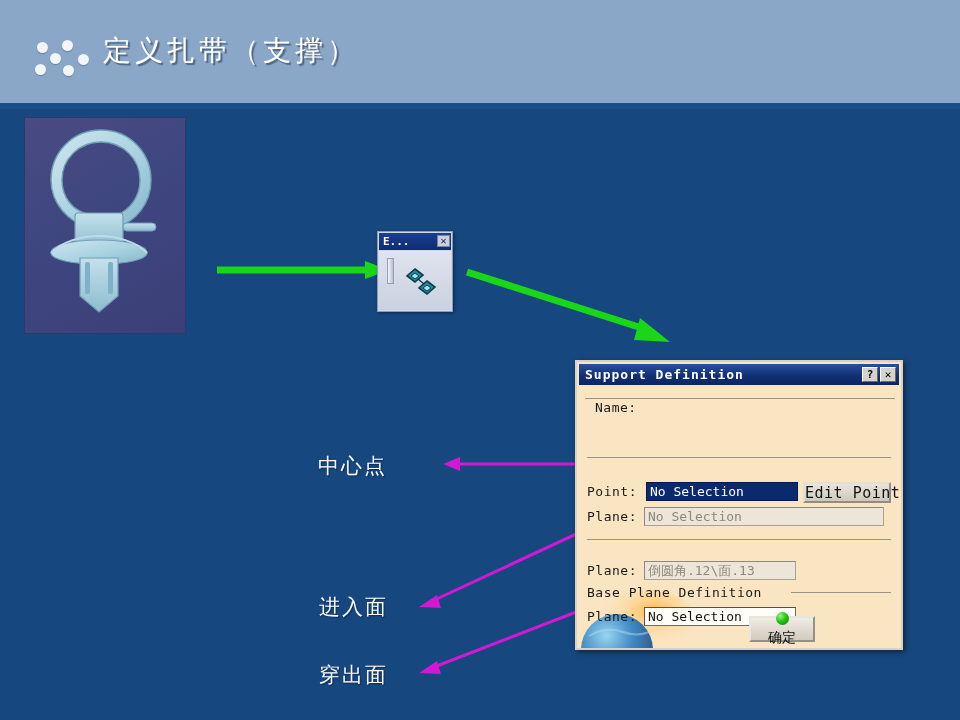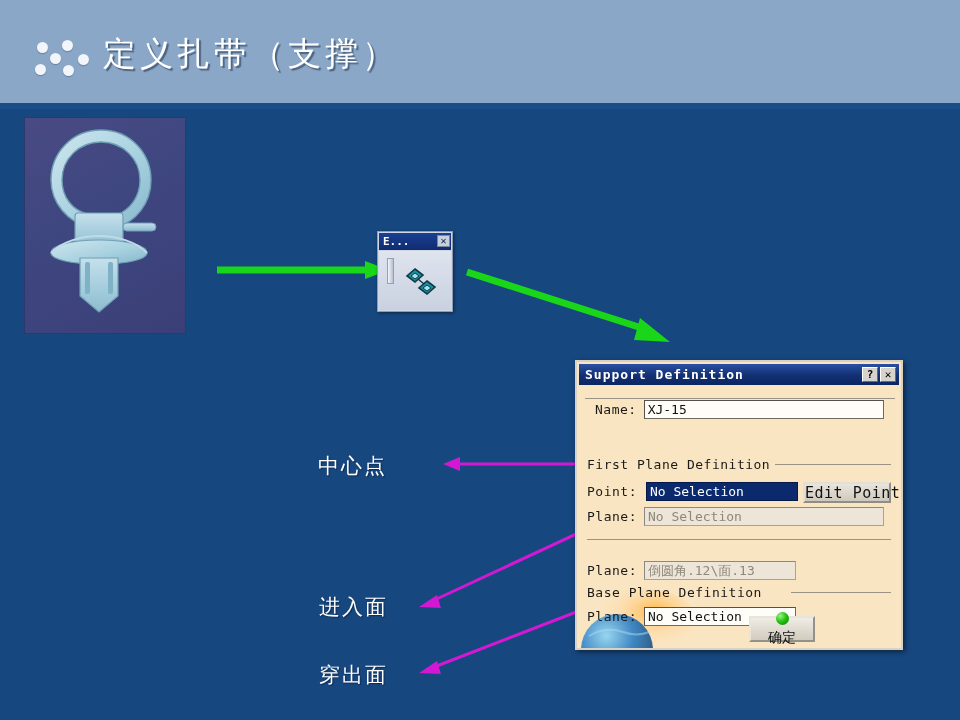--- a/index.html
+++ b/index.html
@@ -28,21 +28,21 @@
   }
   .d1{left:3px;  top:2px;}
   .d2{left:28px; top:0px;}
   .d3{left:16px; top:13px;}
   .d4{left:44px; top:14px;}
   .d5{left:1px;  top:24px;}
   .d6{left:29px; top:25px;}
   #page-title{
     position:absolute;left:103px;top:32px;
     font-family:"DejaVu Serif","Liberation Serif",serif;
-    font-size:33px;letter-spacing:4px;color:#ffffff;
+    font-size:28px;letter-spacing:4px;color:#ffffff;
     text-shadow:2px 2px 1px rgba(30,45,70,.55);
     white-space:nowrap;
   }
 
   
   #cad-thumb{
     position:absolute;left:25px;top:118px;width:160px;height:215px;
     background:linear-gradient(150deg,#4a4a84 0%,#3f4780 40%,#3b3f78 100%);
     box-shadow:0 0 0 1px #2b3a6b;
     overflow:hidden;
@@ -309,25 +309,23 @@
       <span class="tb-btn">✕</span>
     </span>
   </div>
 
   <div id="dialog-body">
 
     <div id="name-underline"></div>
 
     <div class="row" style="left:16px;top:13px;">
       <span class="fld-label">Name:</span>
-      <span class="txtbox active" style="width:240px;margin-left:7px;">XJ-15</span>
     </div>
 
     <div class="grp" style="left:8px;top:70px;width:312px;">
-      <span class="grp-label">First Plane Definition</span>
       <span class="grp-line"></span>
     </div>
 
     <div class="row" style="left:8px;top:95px;">
       <span class="fld-label">Point:</span>
       <span class="txtbox selected" style="width:152px;margin-left:9px;">No Selection</span>
     </div>
     <div id="edit-point-btn">Edit Point</div>
 
     <div class="row" style="left:8px;top:120px;">

